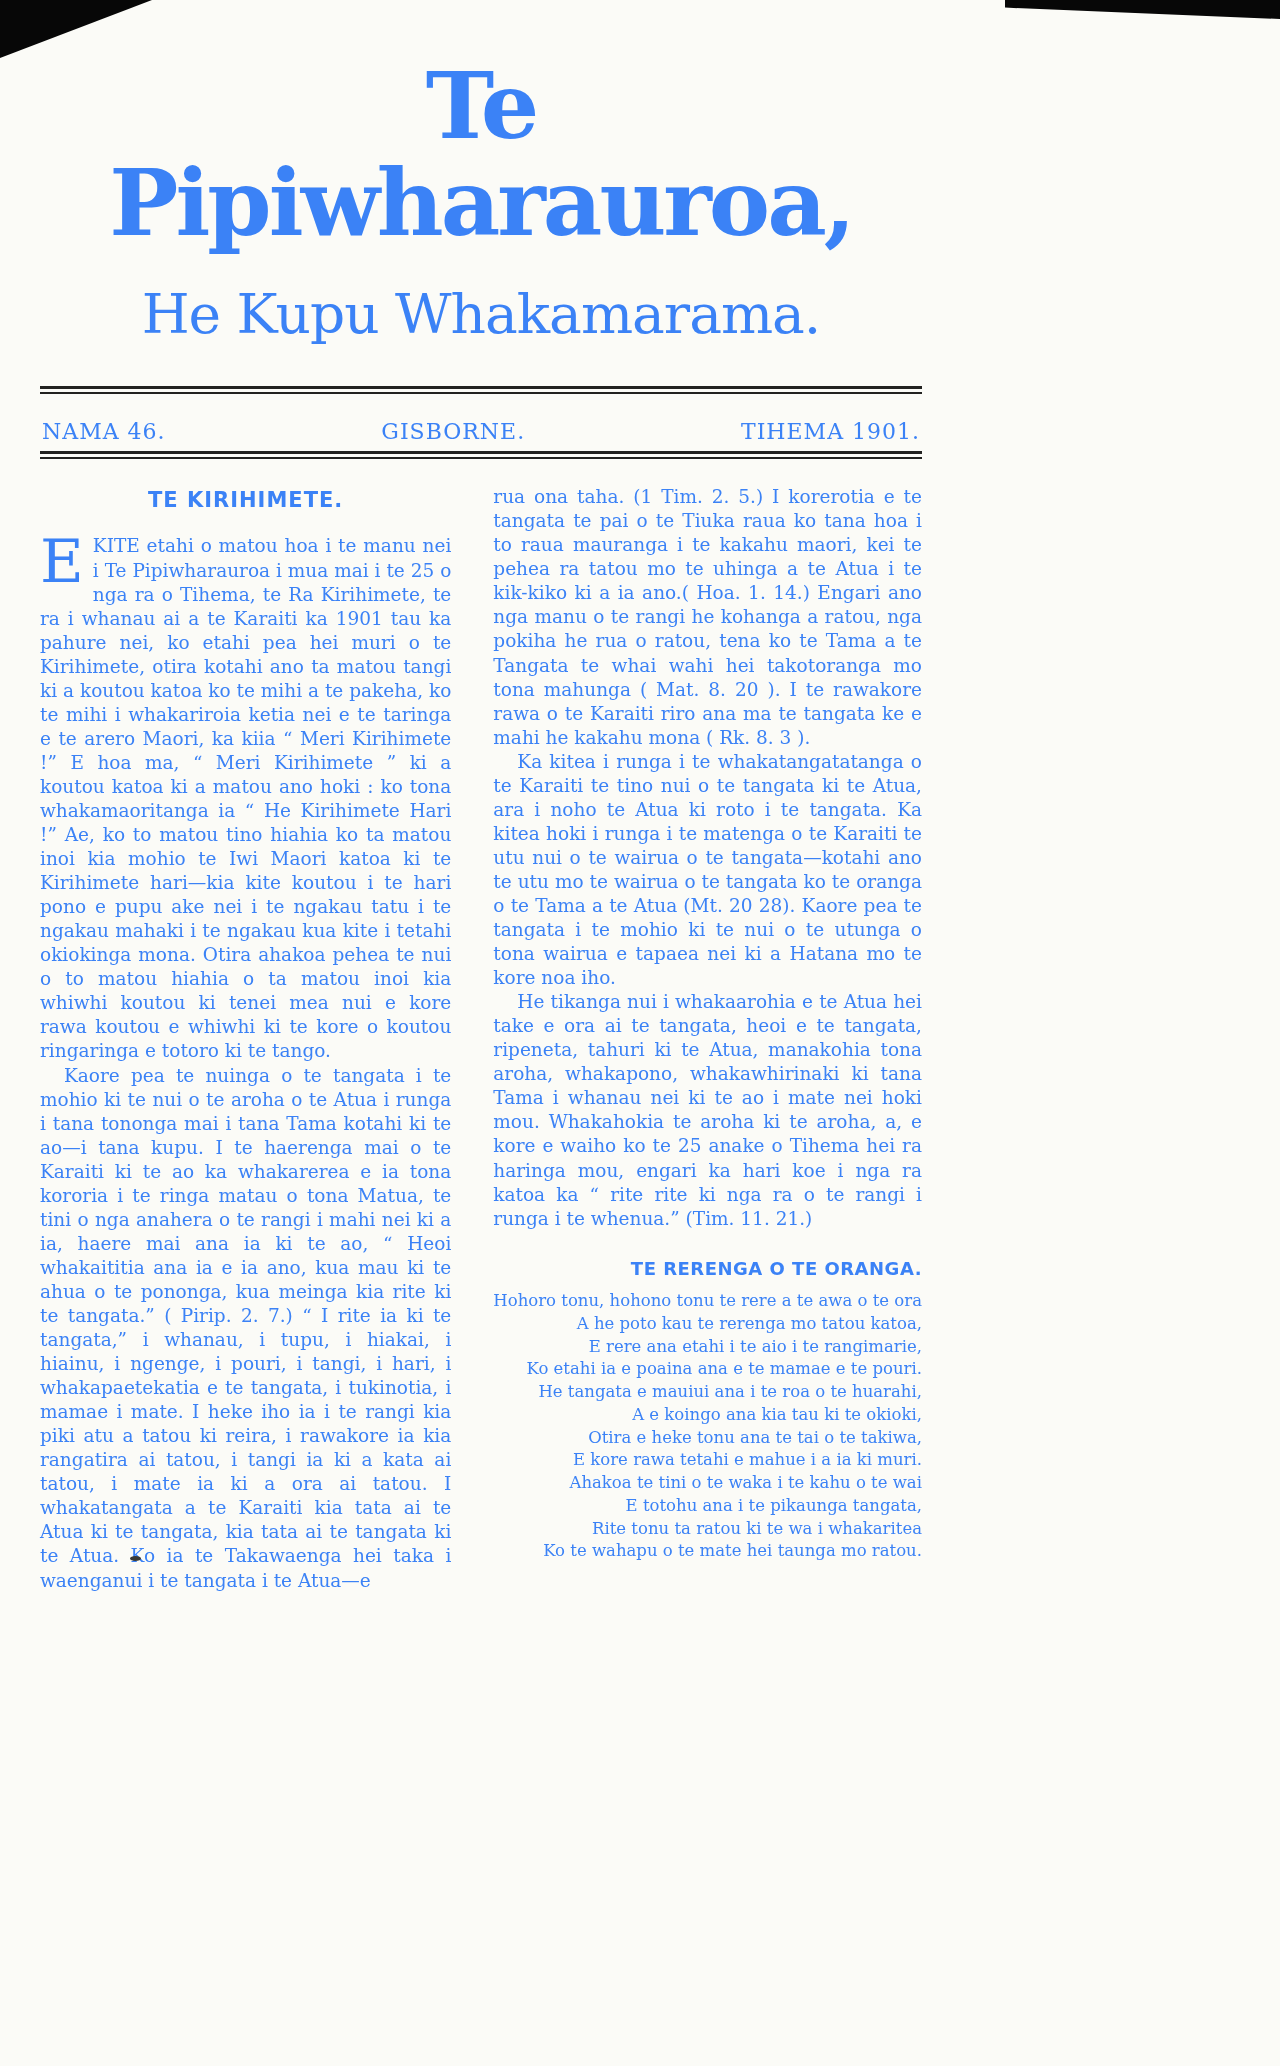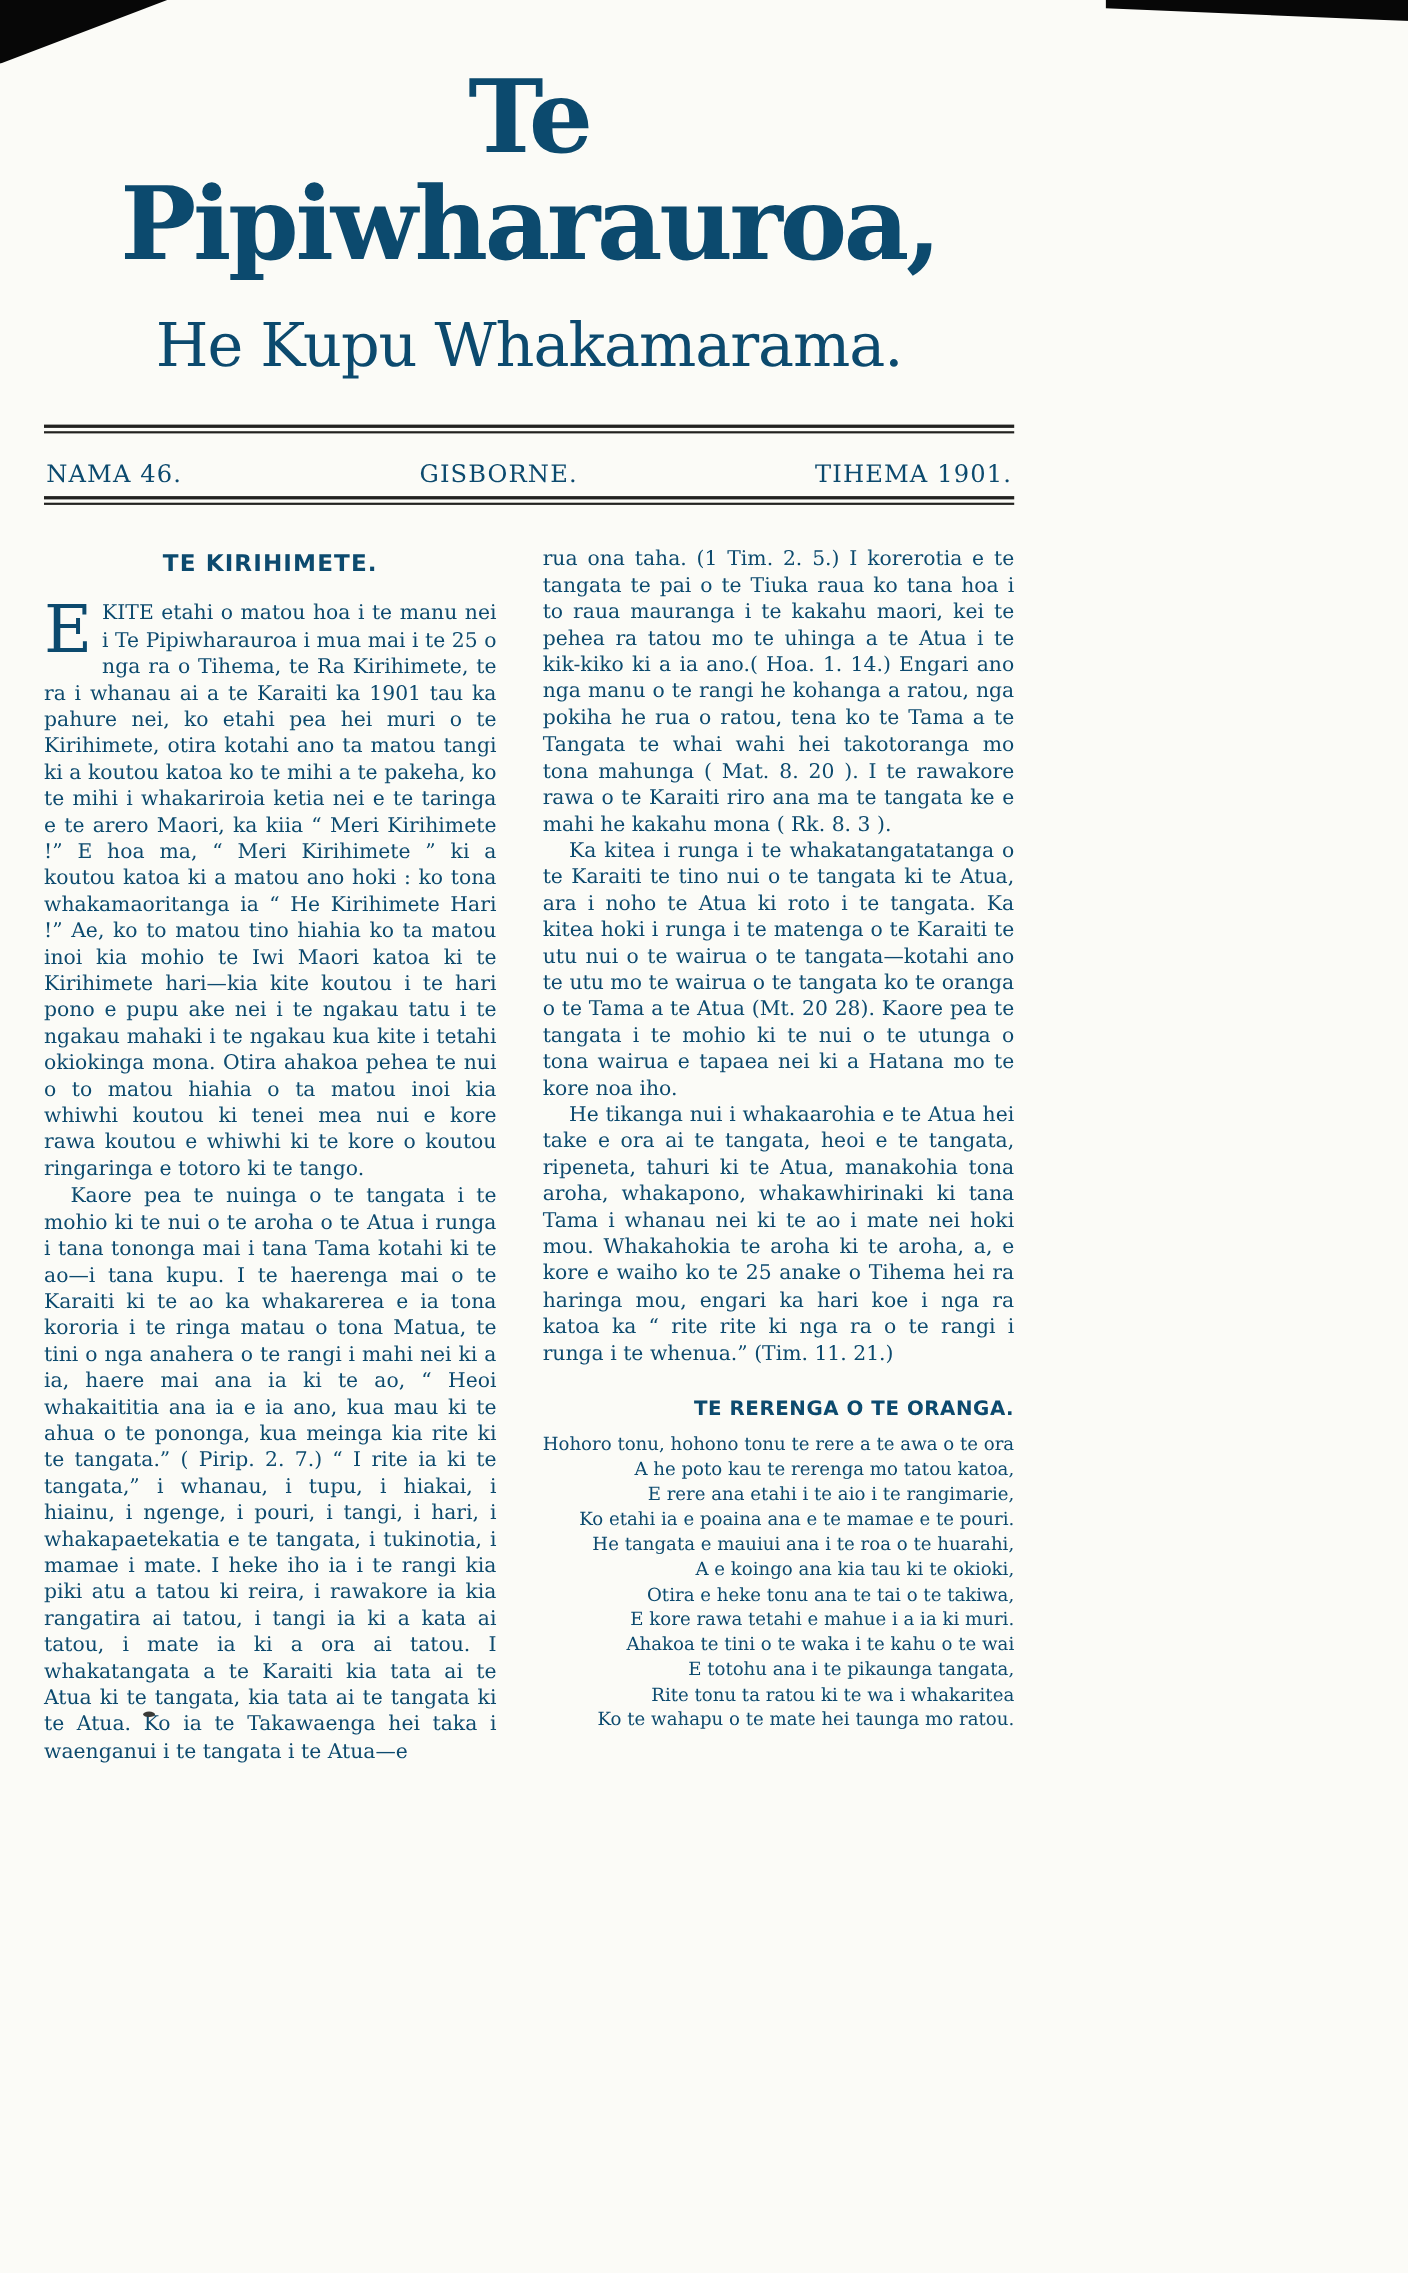--- a/index.html
+++ b/index.html
@@ -5,21 +5,21 @@
   * { box-sizing: border-box; }
   html, body { margin: 0; padding: 0; }
   body { background: #d9d9d4; }
 
   .page {
     position: relative;
     width: 1280px;
     height: 2066px;
     margin: 0 auto;
     background: #fbfbf7;
-    color: #0c4a6e;
+    color: #3b82f6;
     font-family: "DejaVu Serif", serif;
     overflow: hidden;
   }
 
   
   .artifact { position: absolute; background: #070707; }
   .artifact-tl {
     top: 0; left: 0; width: 152px; height: 58px;
     clip-path: polygon(0 0, 100% 0, 0 100%);
   }
@@ -60,21 +60,21 @@
 
   .dateline {
     display: flex;
     justify-content: space-between;
     align-items: baseline;
     font-size: 22px;
     letter-spacing: 1px;
     padding: 25px 2px 7px;
   }
 
-  .columns { display: flex; gap: 42px; margin-top: 38px; }
+  .columns { display: flex; gap: 42px; margin-top: 26px; }
   .col {
     flex: 1 1 0;
     font-size: 18.5px;
     line-height: 1.3;
     text-align: justify;
   }
 
   .article-heading {
     text-align: center;
     font-family: "DejaVu Sans", sans-serif;

